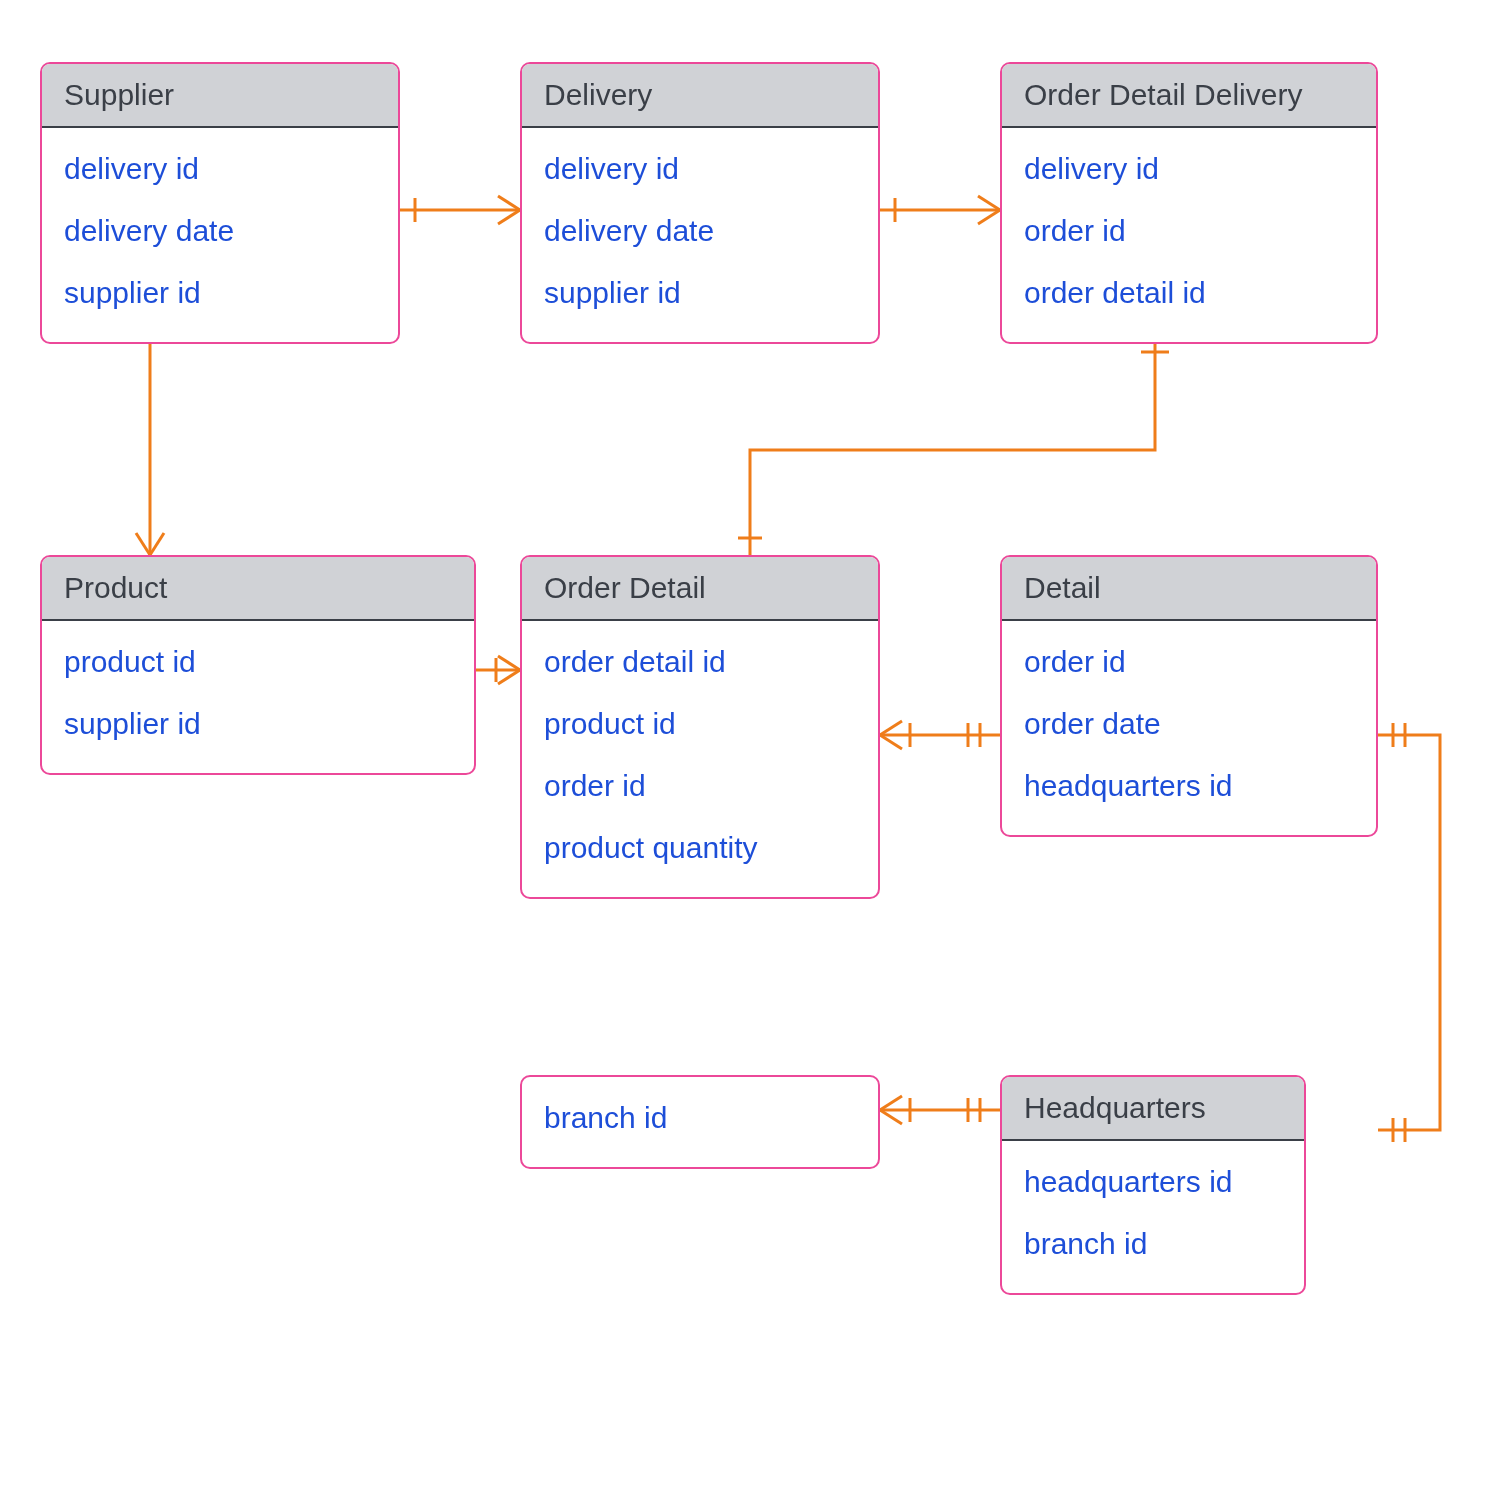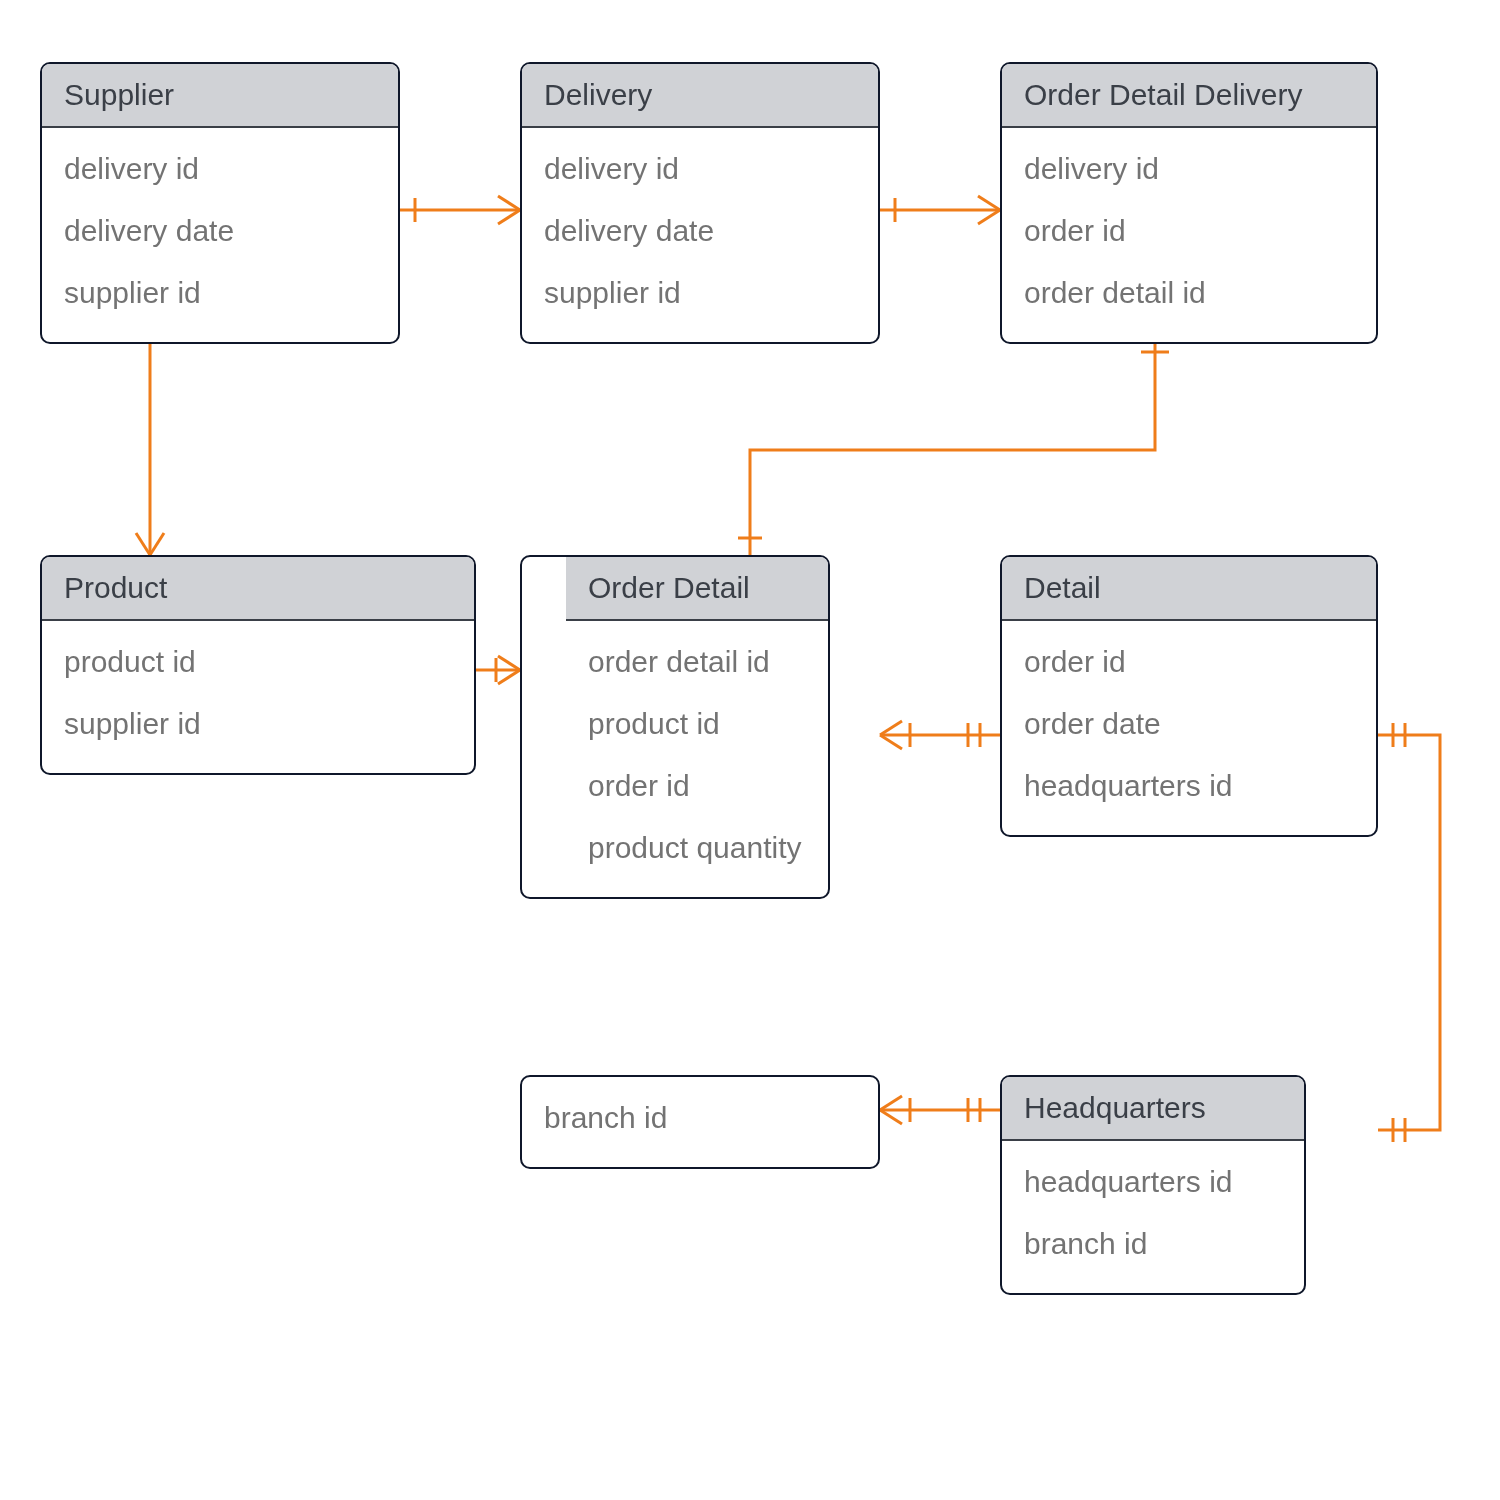--- a/index.html
+++ b/index.html
@@ -24,46 +24,46 @@
       height: 1500px;
       pointer-events: none;
     }
     svg.connectors line, svg.connectors polyline, svg.connectors path {
       stroke: #ef7d1a;
       stroke-width: 3;
       fill: none;
     }
     .entity {
       position: absolute;
-      border: 2px solid #0f172a;
+      border: 2px solid #ec4899;
       border-radius: 10px;
       background: #ffffff;
       overflow: hidden;
     }
     .entity-header {
       background: #d0d2d6;
       border-bottom: 2px solid #3a3f47;
       padding: 14px 22px;
       font-size: 30px;
       color: #3a3f47;
     }
     .entity-body {
       padding: 10px 22px 18px 22px;
     }
     .attr {
       font-size: 30px;
-      color: #737373;
+      color: #1d4ed8;
       padding: 14px 0;
     }
     
     #e-supplier { left: 40px;  top: 62px;  width: 360px; }
     #e-delivery { left: 520px; top: 62px;  width: 360px; }
     #e-odd      { left: 1000px;top: 62px;  width: 378px; }
     #e-product  { left: 40px;  top: 555px; width: 436px; }
-    #e-orderdet { left: 520px; top: 555px; width: 310px; padding-left: 44px; }
+    #e-orderdet { left: 520px; top: 555px; width: 360px; }
     #e-order    { left: 1000px;top: 555px; width: 378px; }
     #e-branch   { left: 520px; top: 1075px;width: 360px; }
     #e-hq       { left: 1000px;top: 1075px;width: 306px; }
   </style>
 </head>
 <body>
 
 <div class="canvas">
 
   <svg class="connectors">

